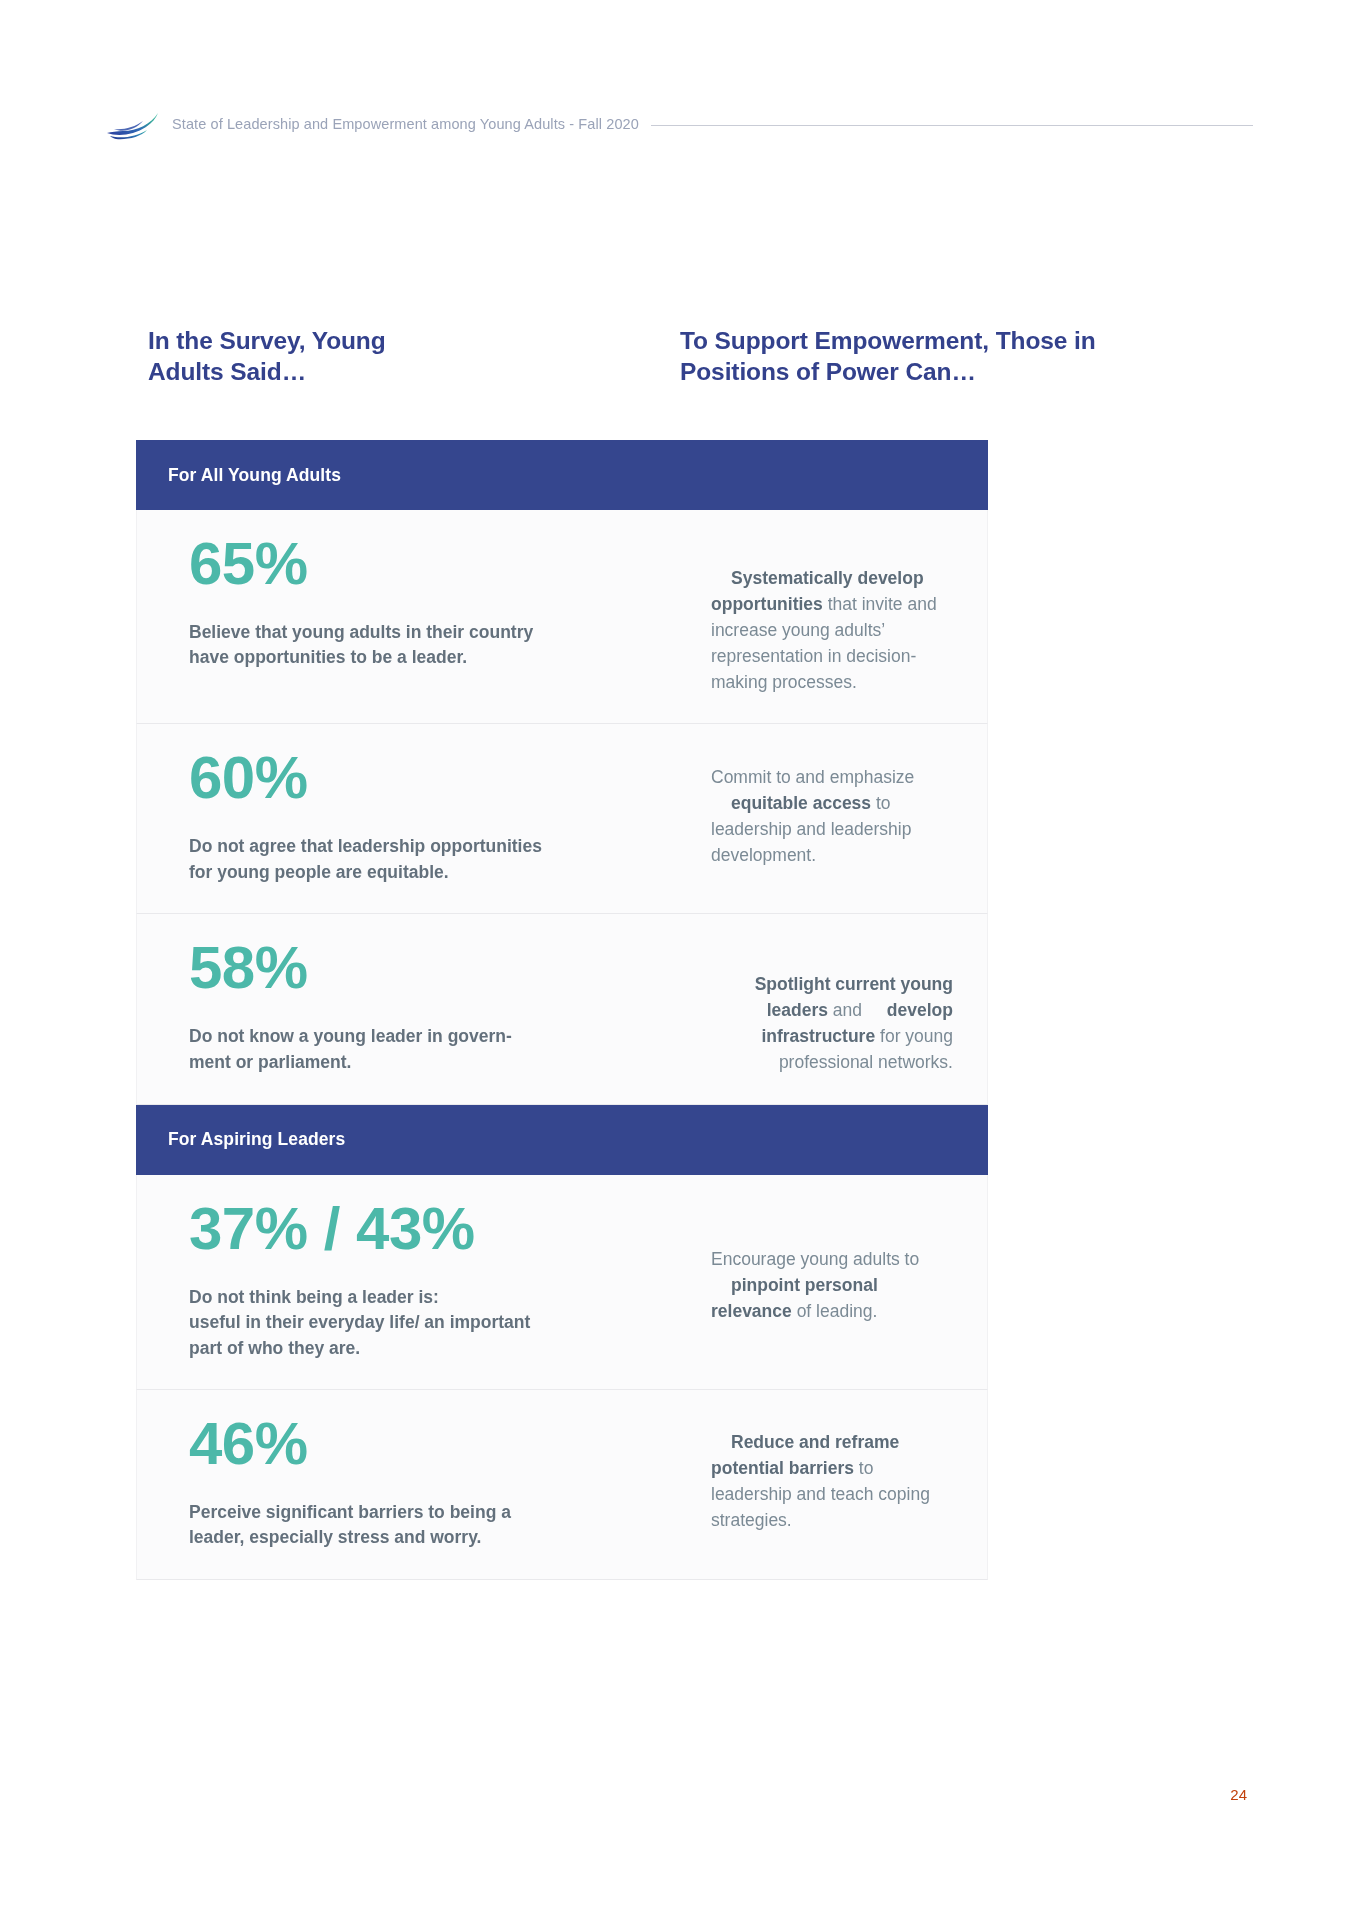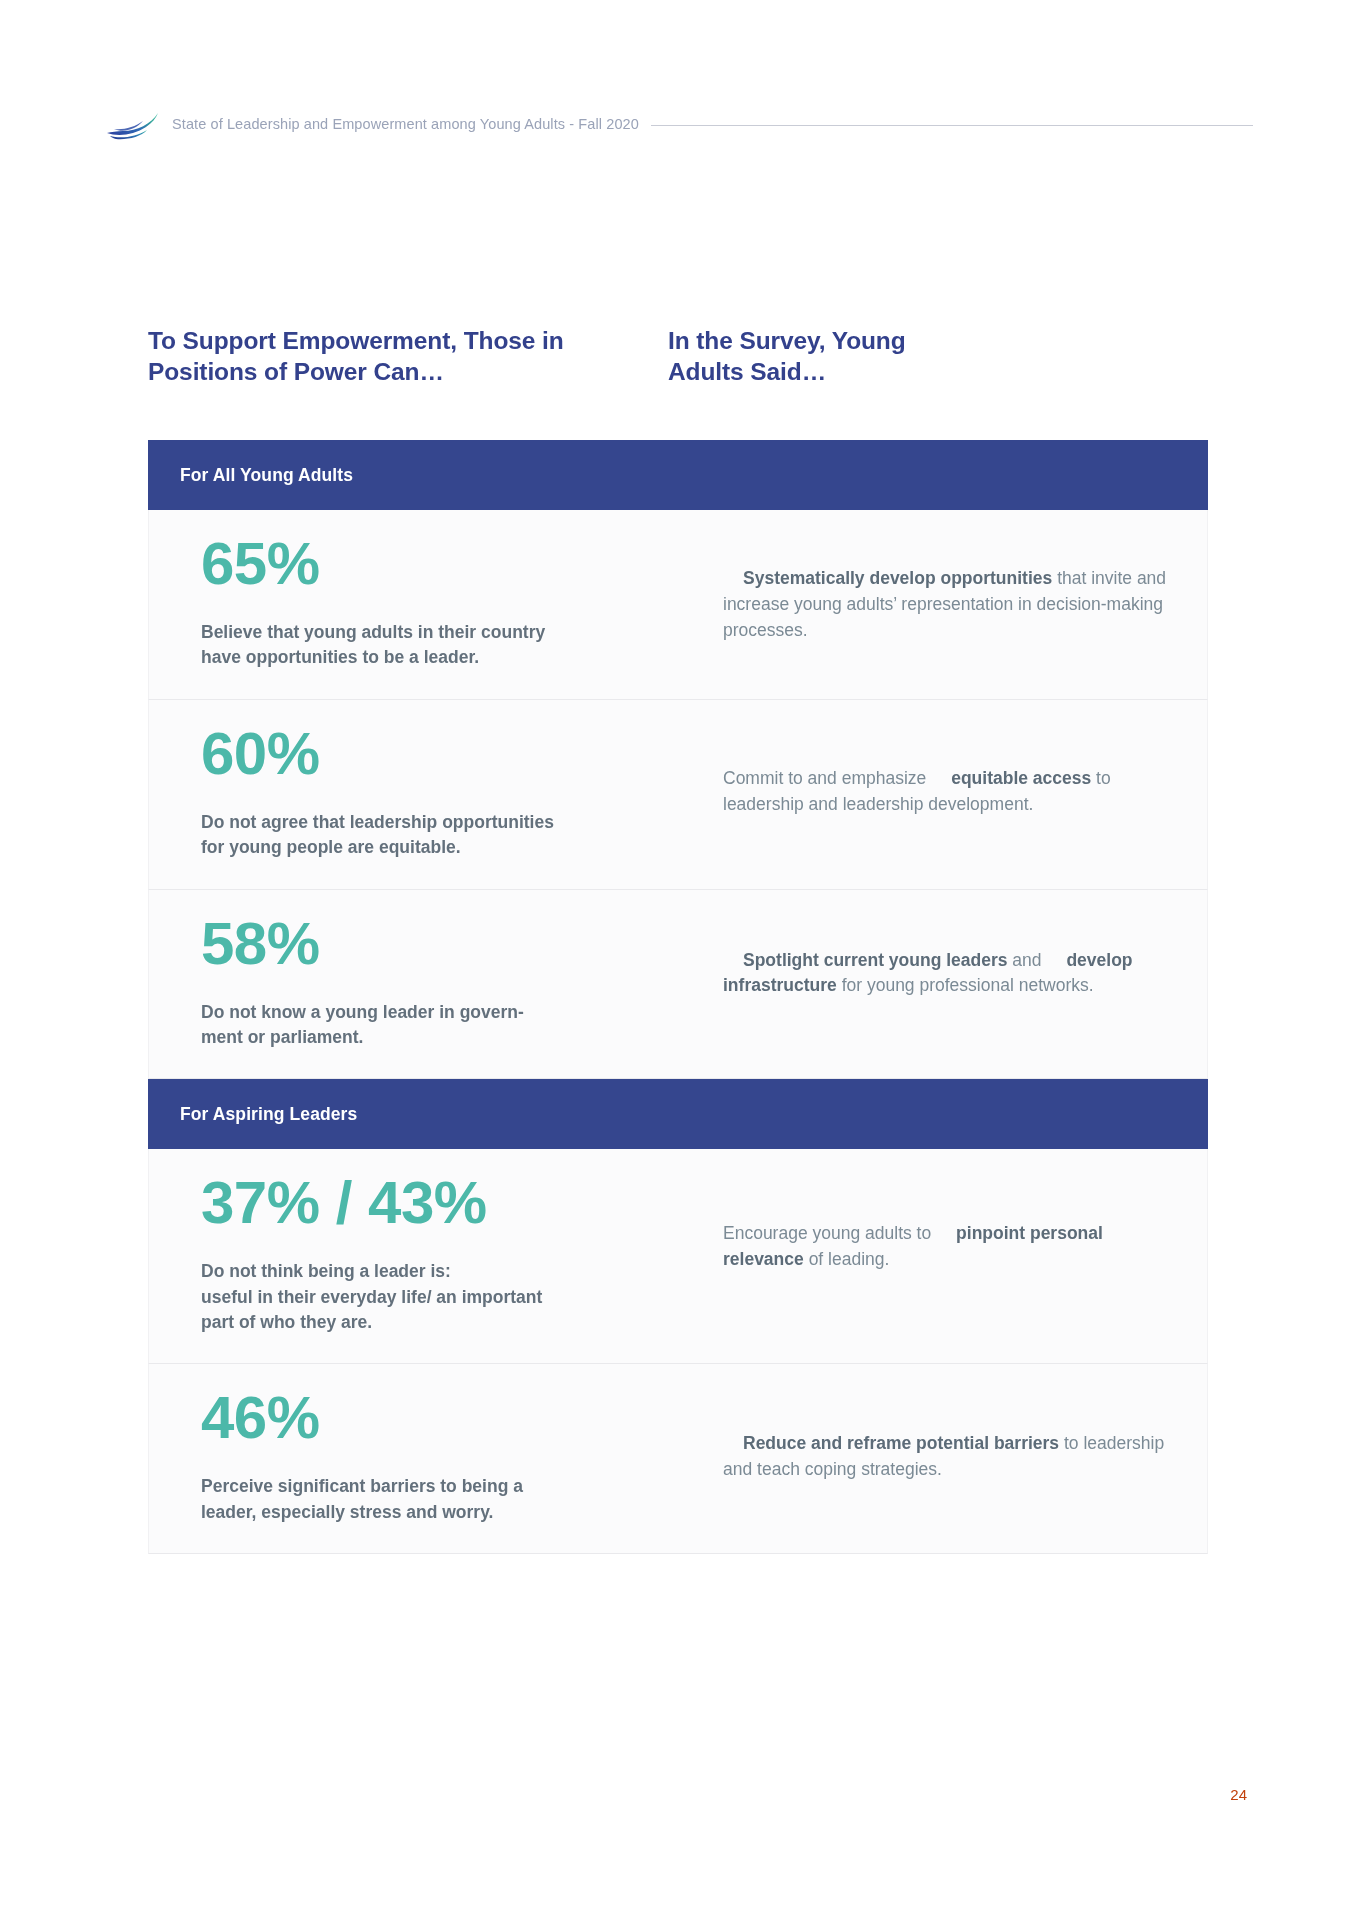--- a/index.html
+++ b/index.html
@@ -62,22 +62,22 @@
     line-height: 1.28;
     letter-spacing: -0.1px;
   }
   .col-heading.left  { width: 260px; margin-right: 272px; }
   .col-heading.right { width: 520px; }
 
   
   .matrix {
     position: absolute;
     top: 440px;
-    left: 148px;
-    width: 1060px;
+    left: 136px;
+    width: 852px;
   }
 
   .section-bar {
     background: #35468e;
     color: #ffffff;
     font-size: 17.5px;
     font-weight: bold;
     letter-spacing: 0.1px;
     padding: 24px 0 24px 32px;
     height: 22px;
@@ -134,21 +134,21 @@
   }
   .action-text b {
     color: #5c6b78;
     font-weight: bold;
     margin-left: 20px;
   }
 
   
   .row-1 .cell-action { align-items: flex-start; padding-top: 56px; }
   .row-2 .cell-action { align-items: center; }
-  .row-3 .cell-action { align-items: flex-start; padding-top: 58px; }
+  .row-3 .cell-action { align-items: flex-start; padding-top: 58px; text-align: right; }
   .row-4 .cell-action { align-items: flex-start; padding-top: 72px; }
   .row-5 .cell-action { align-items: center; }
 
   
   .page-number {
     position: absolute;
     left: 0;
     right: 110px;
     top: 1786px;
     text-align: right;
@@ -176,22 +176,22 @@
     </defs>
     <path d="M3 26 C14 30 30 28 42 20 C48 16 52 11 54 6 C47 17 33 24 19 24 C13 24 7 25 3 26 Z" fill="url(#swooshGrad)"></path>
     <path d="M6 29 C17 32 32 30 43 23 C37 30 23 33 12 32 C9.5 31.6 7.5 30.4 6 29 Z" fill="url(#swooshGrad2)"></path>
     <path d="M10 22 C20 23 31 20 39 14 C31 23 19 26 10 22 Z" fill="#2f4fa8" opacity="0.85"></path>
   </svg>
   <span class="header-title">State of Leadership and Empowerment among Young Adults - Fall 2020</span>
   <span class="header-rule"></span>
 </div>
 
 <div class="col-headings">
+  <div class="col-heading left">In the Survey, Young Adults Said…</div>
   <div class="col-heading right">To Support Empowerment, Those in Positions of Power Can…</div>
-  <div class="col-heading left">In the Survey, Young Adults Said…</div>
 </div>
 
 <div class="matrix">
     <div class="section-bar">
       <span>For All Young Adults</span>
     </div>
     <div class="row row-1">
       <div class="cell-stat">
         <div class="stat-number">65%</div>
         <div class="stat-desc">Believe that young adults in their country

